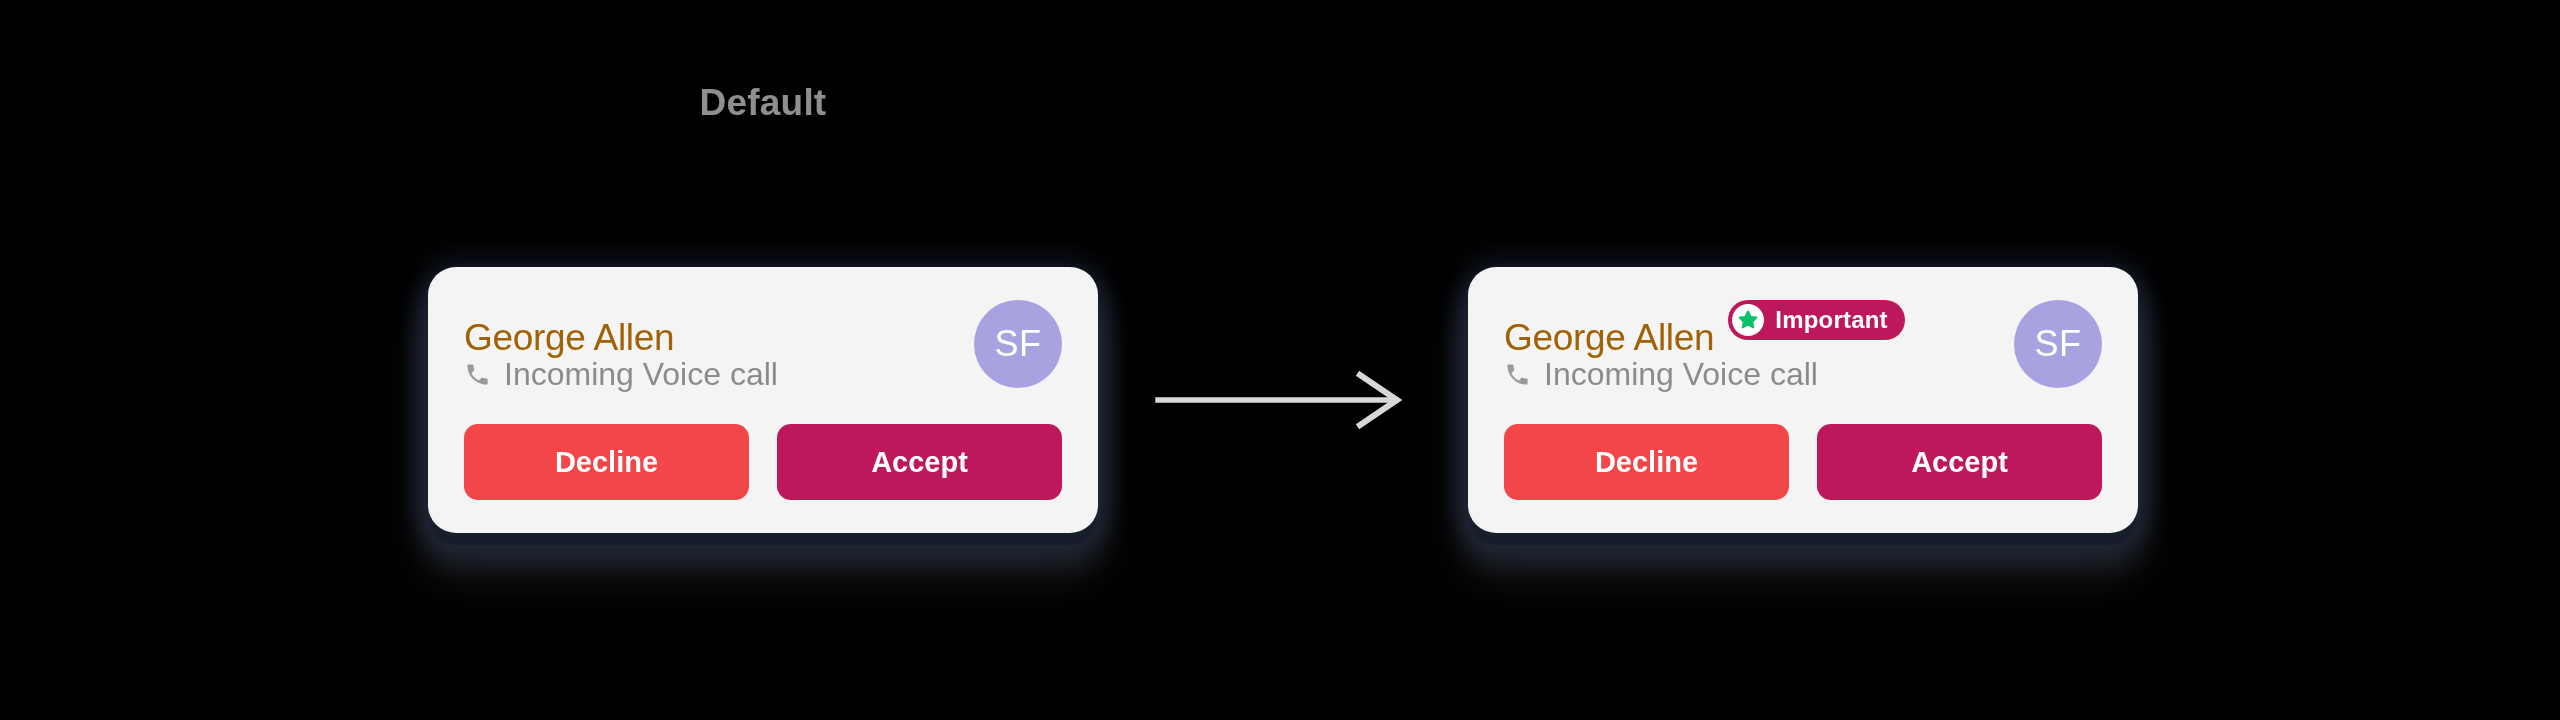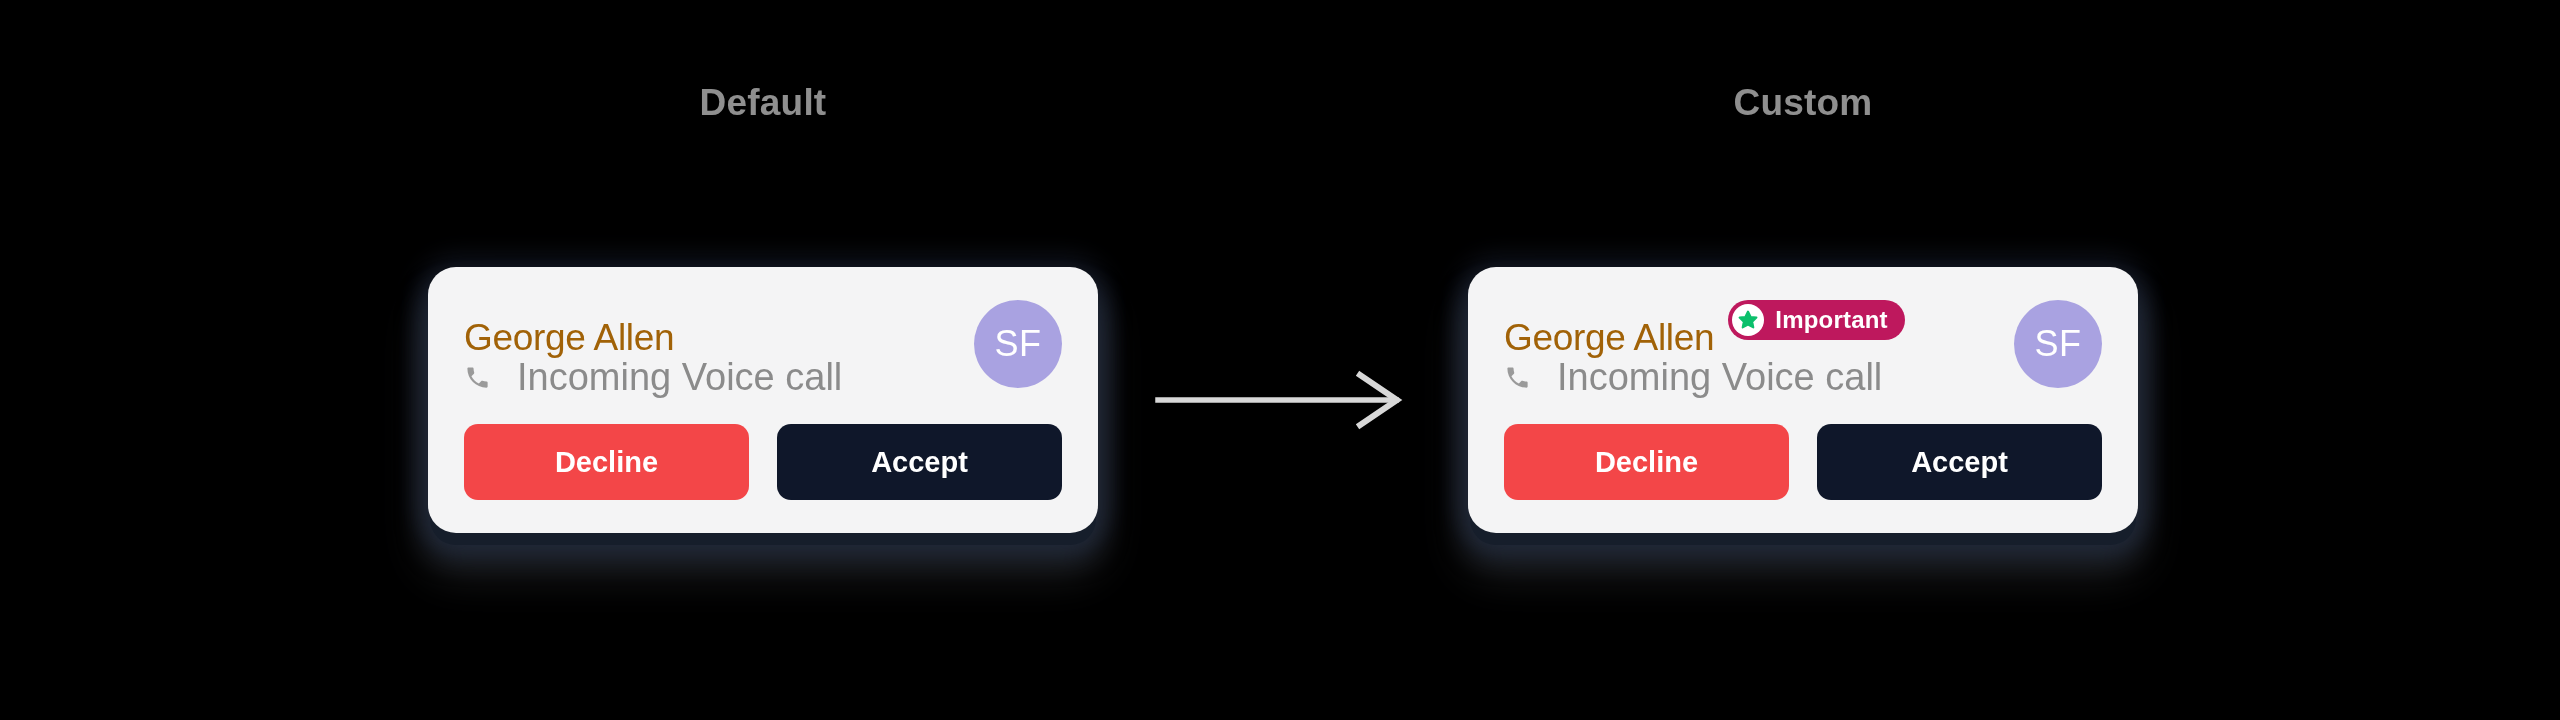--- a/index.html
+++ b/index.html
@@ -26,45 +26,44 @@
   .caller-row { display:flex; align-items:center; gap:14px; height:46px; }
   .caller-name { font-size:37px; font-weight:400; color:#a16207; letter-spacing:-0.3px;margin-top:36px; }
 
   .badge { display:flex; align-items:center; height:40px; border-radius:20px;
     background:#be185d; padding:0 17px 0 4px; gap:11px; }
   .badge-circle { width:32px; height:32px; border-radius:50%; background:#ffffff;
     display:flex; align-items:center; justify-content:center; }
   .badge-label { color:#ffffff; font-size:24px; font-weight:700; letter-spacing:0.2px; }
 
   .status-row { display:flex; align-items:center; gap:13px; margin-top:13px; }
-  .status-text { font-size:38px; color:#8b8b8b;margin-left:13px; }
+  .status-text { font-size:32px; color:#8b8b8b; }
   .phone-icon { display:flex; }
 
   .avatar { position:absolute; top:33px; right:36px; width:88px; height:88px;
     border-radius:50%; background:#a9a2e1; display:flex; align-items:center;
     justify-content:center; color:#fff; font-size:36px; font-weight:400;
     letter-spacing:0.5px; }
 
   .buttons { position:absolute; left:36px; right:36px; bottom:33px; height:76px;
     display:flex; gap:28px; }
   .btn { flex:1; border:none; border-radius:14px; color:#ffffff; font-size:29px;
     font-weight:700; font-family:"Liberation Sans", sans-serif; cursor:pointer;
     display:flex; align-items:center; justify-content:center; }
   .btn.decline { background:#f34648; }
-  .btn.accept  { background:#0f172a; }
+  .btn.accept  { background:#be185d; }
 
   .arrow { position:absolute; left:1152px; top:364px; }
 </style>
 </head>
 <body>
 
 <div class="canvas">
 
   <div class="section-title left">Default</div>
-  <div class="section-title right">Custom</div>
 
   <div class="card left">
     <div class="caller-row">
       <span class="caller-name">George Allen</span>
     </div>
     <div class="status-row">
       <span class="phone-icon">
         <svg width="27" height="27" viewBox="0 0 24 24" fill="#9a9a9a">
           <path d="M6.62 10.79c1.44 2.83 3.76 5.14 6.59 6.59l2.2-2.2c.27-.27.67-.36 1.02-.24 1.12.37 2.33.57 3.57.57.55 0 1 .45 1 1V20c0 .55-.45 1-1 1-9.39 0-17-7.61-17-17 0-.55.45-1 1-1h3.5c.55 0 1 .45 1 1 0 1.25.2 2.45.57 3.57.11.35.03.74-.25 1.02l-2.2 2.2z"></path>
         </svg>

